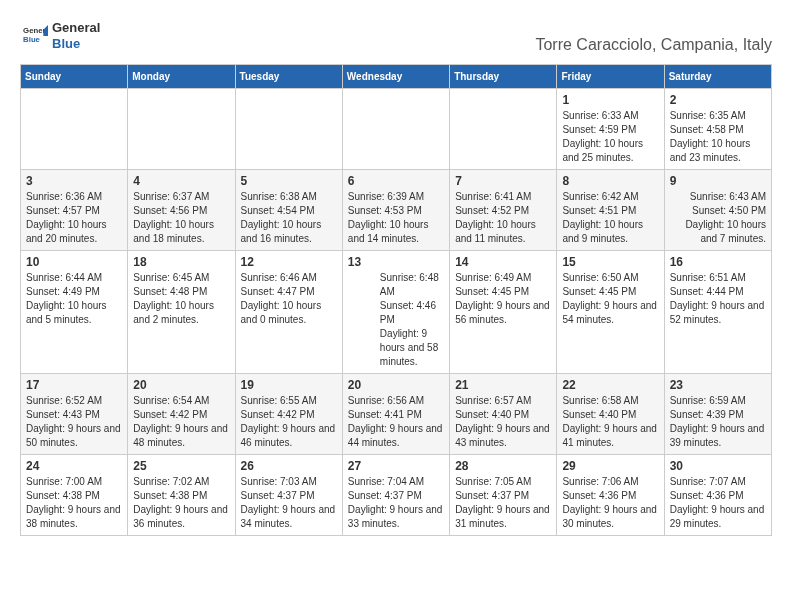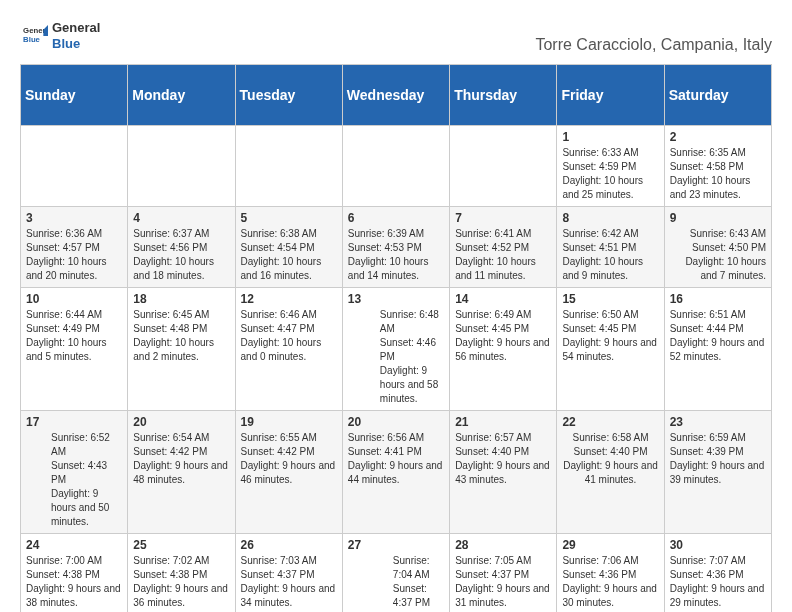--- a/index.html
+++ b/index.html
@@ -39,23 +39,23 @@
       margin-top: 16px;
     }
     table {
       width: 100%;
       border-collapse: collapse;
       table-layout: fixed;
     }
     thead tr th {
       background-color: #2566af;
       color: #fff;
-      font-size: 14px;
+      font-size: 10px;
       font-weight: bold;
-      padding: 22px 4px;
+      padding: 6px 4px;
       text-align: left;
       border: 1px solid #ccc;
     }
     tbody tr td {
       border: 1px solid #ccc;
       vertical-align: top;
       padding: 4px 5px;
       font-size: 10px;
       color: #333;
       height: 80px;
@@ -216,21 +216,21 @@
         <td>
           <span class="day-num">16</span>
           <div class="day-info" style="white-space: pre-line;">Sunrise: 6:51 AM
 Sunset: 4:44 PM
 Daylight: 9 hours and 52 minutes.</div>
         </td>
       </tr>
       <tr>
         <td>
           <span class="day-num">17</span>
-          <div class="day-info" style="white-space: pre-line; margin-left: 25px;">Sunrise: 6:52 AM
+          <div class="day-info" style="white-space: pre-line;">Sunrise: 6:52 AM
 Sunset: 4:43 PM
 Daylight: 9 hours and 50 minutes.</div>
         </td>
         <td>
           <span class="day-num">20</span>
           <div class="day-info" style="white-space: pre-line;">Sunrise: 6:54 AM
 Sunset: 4:42 PM
 Daylight: 9 hours and 48 minutes.</div>
         </td>
         <td>
@@ -246,21 +246,21 @@
 Daylight: 9 hours and 44 minutes.</div>
         </td>
         <td>
           <span class="day-num">21</span>
           <div class="day-info" style="white-space: pre-line;">Sunrise: 6:57 AM
 Sunset: 4:40 PM
 Daylight: 9 hours and 43 minutes.</div>
         </td>
         <td>
           <span class="day-num">22</span>
-          <div class="day-info" style="white-space: pre-line; text-align: center;">Sunrise: 6:58 AM
+          <div class="day-info" style="white-space: pre-line;">Sunrise: 6:58 AM
 Sunset: 4:40 PM
 Daylight: 9 hours and 41 minutes.</div>
         </td>
         <td>
           <span class="day-num">23</span>
           <div class="day-info" style="white-space: pre-line;">Sunrise: 6:59 AM
 Sunset: 4:39 PM
 Daylight: 9 hours and 39 minutes.</div>
         </td>
       </tr>
@@ -278,21 +278,21 @@
 Daylight: 9 hours and 36 minutes.</div>
         </td>
         <td>
           <span class="day-num">26</span>
           <div class="day-info" style="white-space: pre-line;">Sunrise: 7:03 AM
 Sunset: 4:37 PM
 Daylight: 9 hours and 34 minutes.</div>
         </td>
         <td>
           <span class="day-num">27</span>
-          <div class="day-info" style="white-space: pre-line; margin-left: 45px;">Sunrise: 7:04 AM
+          <div class="day-info" style="white-space: pre-line;">Sunrise: 7:04 AM
 Sunset: 4:37 PM
 Daylight: 9 hours and 33 minutes.</div>
         </td>
         <td>
           <span class="day-num">28</span>
           <div class="day-info" style="white-space: pre-line;">Sunrise: 7:05 AM
 Sunset: 4:37 PM
 Daylight: 9 hours and 31 minutes.</div>
         </td>
         <td>

